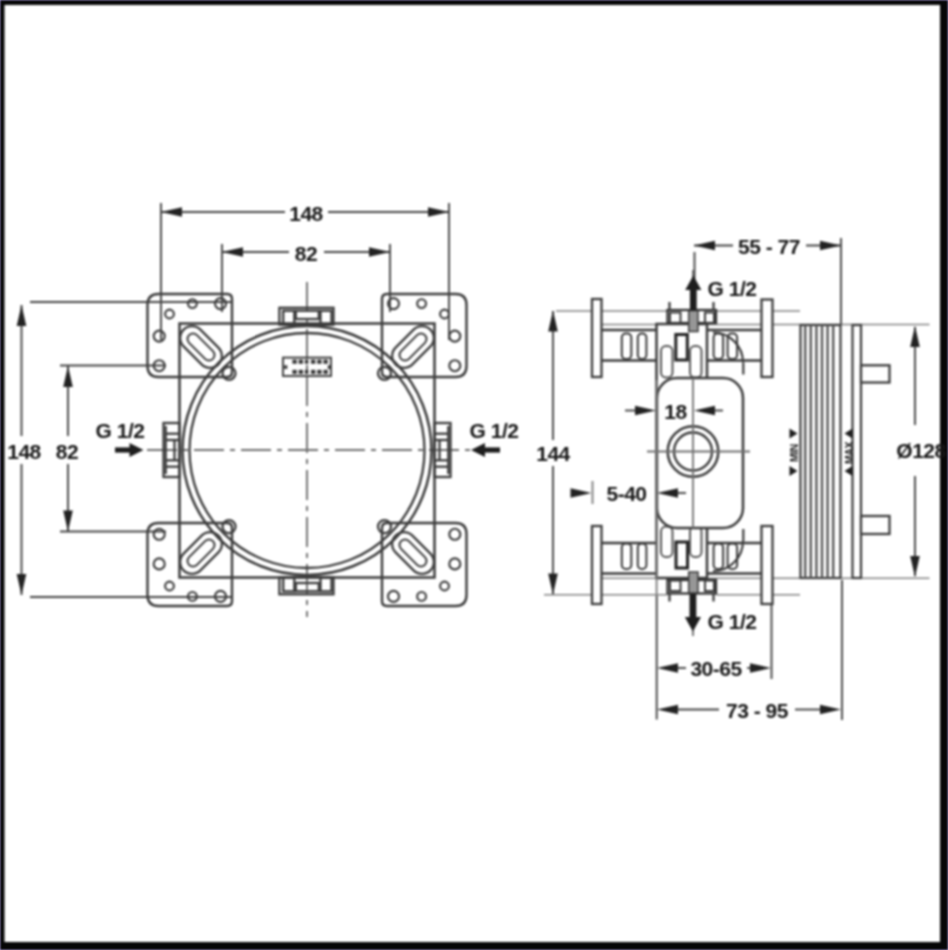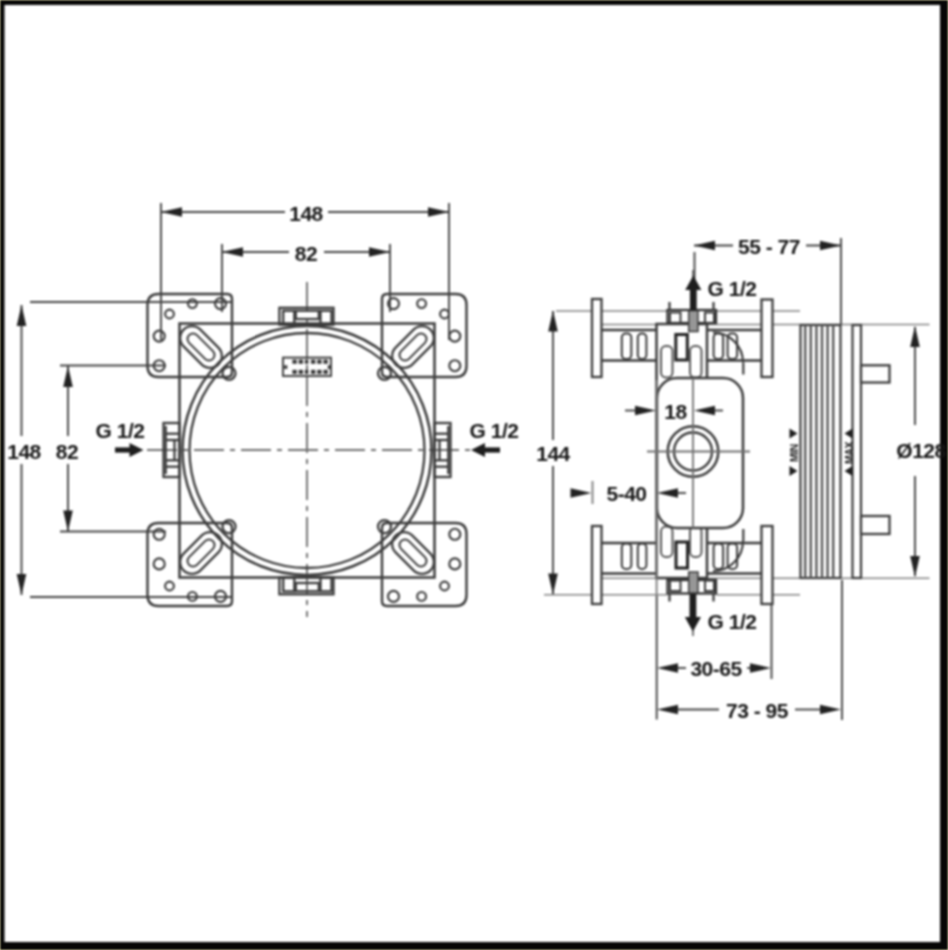--- a/index.html
+++ b/index.html
@@ -1,16 +1,16 @@
 <!DOCTYPE html>
 <html><head>
 <meta charset="utf-8">
 <style>
   html,body{margin:0;padding:0;background:#fff;}
-  #wrap{width:948px;height:950px;position:relative;background:#fef9c3;overflow:hidden;}
+  #wrap{width:948px;height:950px;position:relative;background:#c4b5fd;overflow:hidden;}
   svg{display:block;filter:blur(0.9px);}
   text{font-family:"Liberation Sans",sans-serif;fill:#161616;letter-spacing:-0.5px;}
 </style>
 </head>
 <body>
 <div id="wrap">
 <svg width="948" height="950" viewBox="0 0 948 950">
 
 <rect x="0" y="0" width="948" height="950" fill="#ffffff"></rect>
 

